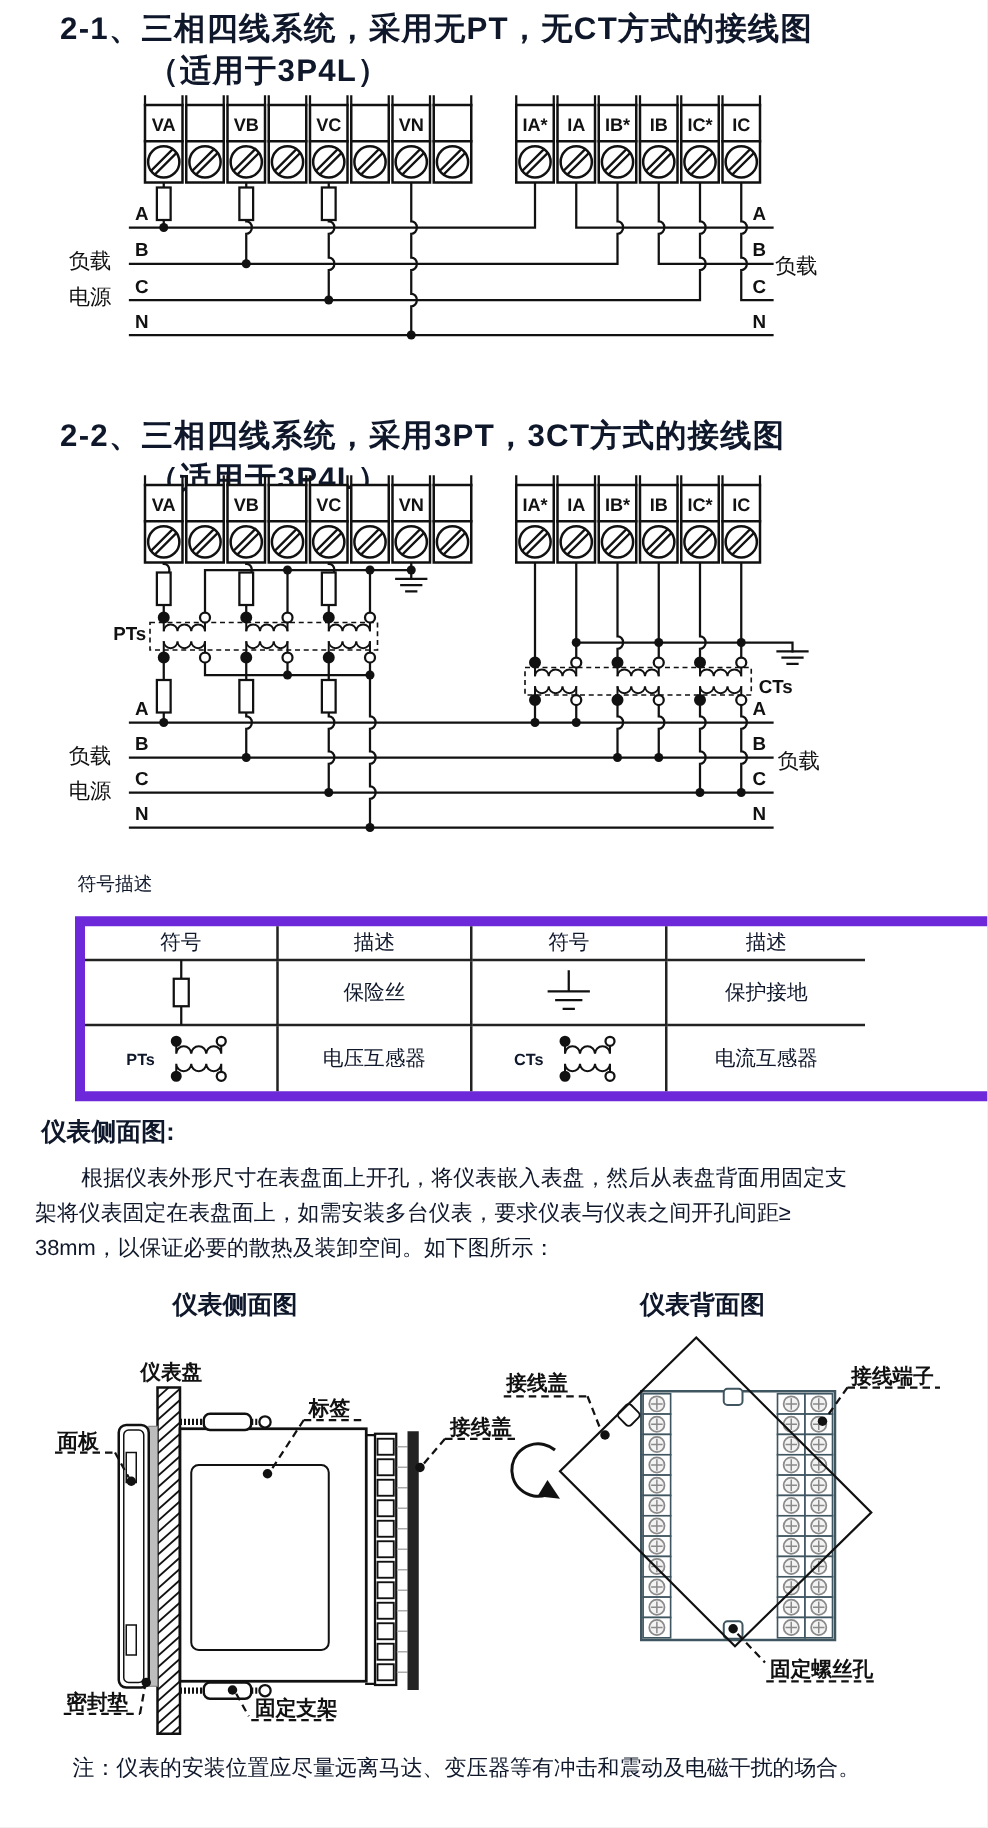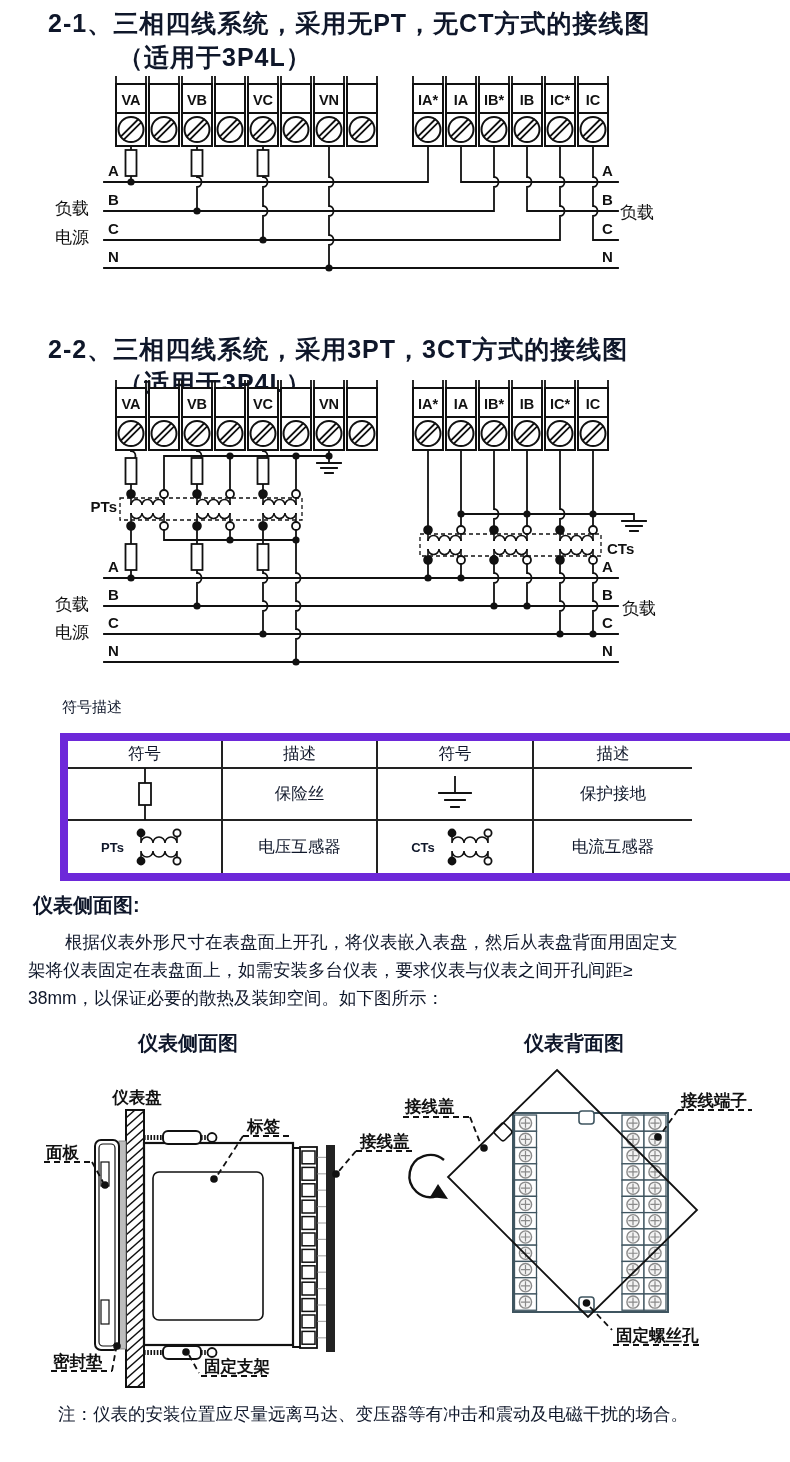--- a/index.html
+++ b/index.html
@@ -382,21 +382,21 @@
   </div>
 
   <div class="install-h">仪表侧面图:</div>
   <div class="para">
     <div class="ind">根据仪表外形尺寸在表盘面上开孔，将仪表嵌入表盘，然后从表盘背面用固定支</div>
     <div>架将仪表固定在表盘面上，如需安装多台仪表，要求仪表与仪表之间开孔间距≥</div>
     <div>38mm，以保证必要的散热及装卸空间。如下图所示：</div>
   </div>
 
   <div class="fig-title" style="left:138px;">仪表侧面图</div>
-  <div class="fig-title" style="left:524px;">仪表背面图</div>
+  <div class="fig-title" style="left:512px;">仪表背面图</div>
 
   <svg id="svg3" style="top:1060px;" width="790" height="340" viewBox="0 1060 790 340">
     <defs>
         <clipPath id="wallclip">
           <rect x="126" y="1110" width="18" height="277"></rect>
         </clipPath>
       </defs>
 
     <g>
       <rect x="126" y="1110" width="18" height="277" class="box"></rect>

